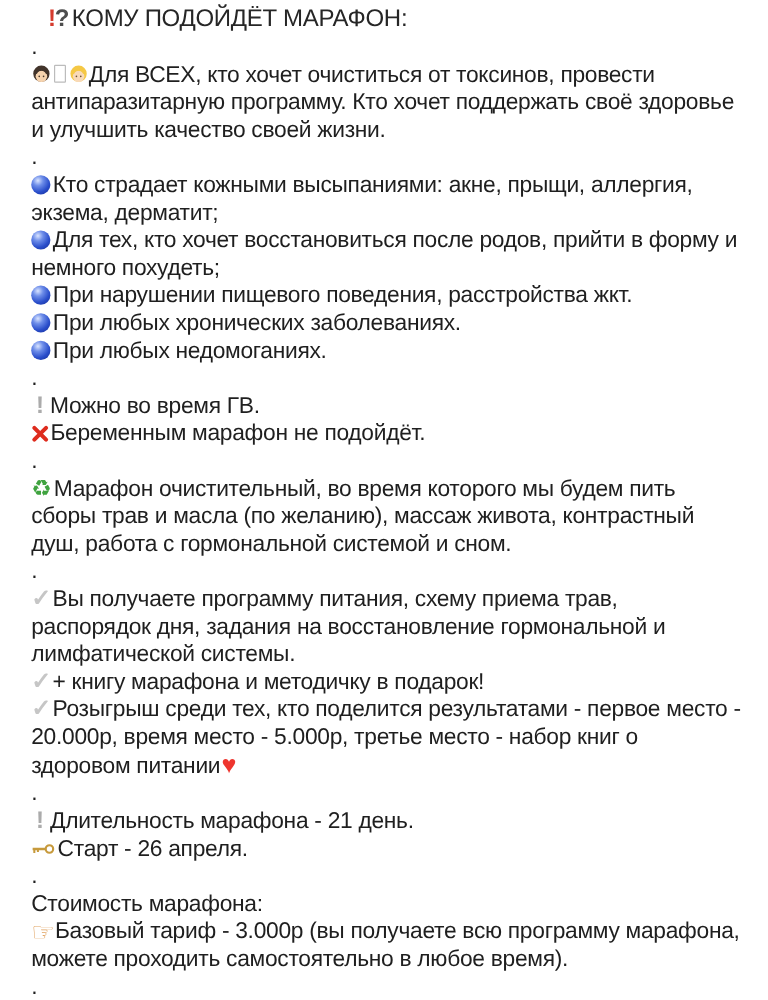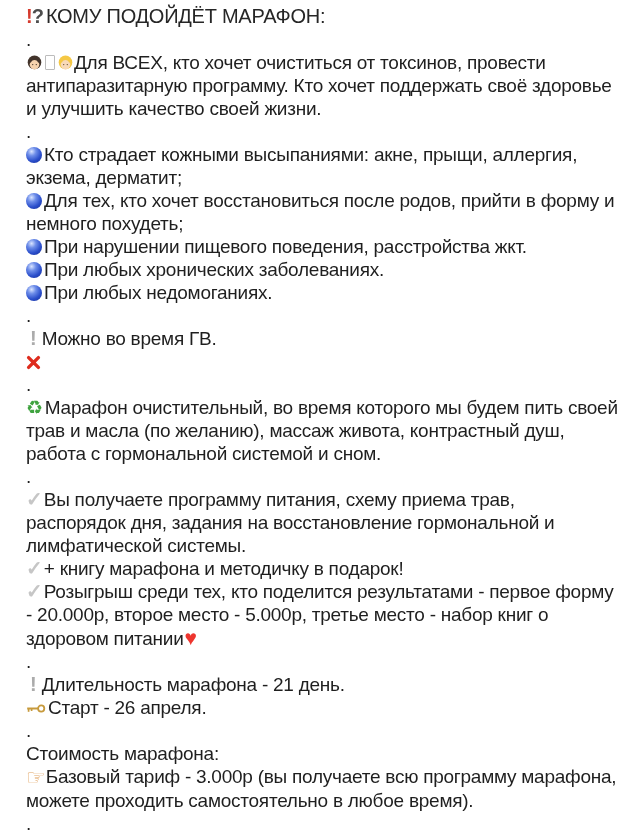--- a/index.html
+++ b/index.html
@@ -5,21 +5,21 @@
   html, body { margin:0; padding:0; }
   body {
     width:640px; height:833px; overflow:hidden;
     background:#ffffff;
     font-family:"Liberation Sans", sans-serif;
     font-size:19px; line-height:23px; letter-spacing:-0.25px;
     color:#1f1f1f;
   }
   .post { padding:5px 22px 0 26px; }
   .post p { margin:0; min-height:23px; }
-  .post p.title { font-size:20px; color:#262626; }
+  .post p.title { font-size:20px; color:#262626;margin-left:14px; }
 
   
   .g { display:inline-block; }
 
   
   .ib { font-weight:700; font-size:20px; letter-spacing:-1px; margin-right:3px; }
   .ib .ib-ex { color:#d53b2e; }
   .ib .ib-q  { color:#4d4d4d; }
 
   
@@ -75,27 +75,27 @@
     <p><span>.</span></p>
     <p><span class="g blue-ball"></span><span>Кто страдает кожными высыпаниями: акне, прыщи, аллергия, экзема, дерматит;</span></p>
     <p><span class="g blue-ball"></span><span>Для тех, кто хочет восстановиться после родов, прийти в форму и немного похудеть;</span></p>
     <p><span class="g blue-ball"></span><span>При нарушении пищевого поведения, расстройства жкт.</span></p>
     <p><span class="g blue-ball"></span><span>При любых хронических заболеваниях.</span></p>
     <p><span class="g blue-ball"></span><span>При любых недомоганиях.</span></p>
     <p><span>.</span></p>
     <p><span class="g gray-ex">!</span><span> Можно во время ГВ.</span></p>
     <p><svg class="g svg-ic" width="15" height="15" viewBox="0 0 15 15">
         <path d="M2.6 2.6 L12.4 12.4 M12.4 2.6 L2.6 12.4" stroke="#de2c1e" stroke-width="3.4" stroke-linecap="round"></path>
-      </svg></p>
+      </svg><span>Беременным марафон не подойдёт.</span></p>
     <p><span>.</span></p>
-    <p><span class="g recycle">♻</span><span>Марафон очистительный, во время которого мы будем пить своей трав и масла (по желанию), массаж живота, контрастный душ, работа с гормональной системой и сном.</span></p>
+    <p><span class="g recycle">♻</span><span>Марафон очистительный, во время которого мы будем пить сборы трав и масла (по желанию), массаж живота, контрастный душ, работа с гормональной системой и сном.</span></p>
     <p><span>.</span></p>
     <p><span class="g gray-check">✓</span><span>Вы получаете программу питания, схему приема трав, распорядок дня, задания на восстановление гормональной и лимфатической системы.</span></p>
     <p><span class="g gray-check">✓</span><span>+ книгу марафона и методичку в подарок!</span></p>
-    <p><span class="g gray-check">✓</span><span>Розыгрыш среди тех, кто поделится результатами - первое форму - 20.000р, второе место - 5.000р, третье место - набор книг о здоровом питании</span><span class="g heart">♥</span></p>
+    <p><span class="g gray-check">✓</span><span>Розыгрыш среди тех, кто поделится результатами - первое место - 20.000р, время место - 5.000р, третье место - набор книг о здоровом питании</span><span class="g heart">♥</span></p>
     <p><span>.</span></p>
     <p><span class="g gray-ex">!</span><span> Длительность марафона - 21 день.</span></p>
     <p><svg class="g keysvg" width="20" height="13" viewBox="0 0 20 13">
         <circle cx="15.2" cy="6.5" r="3.1" fill="none" stroke="#c79a3c" stroke-width="1.8"></circle>
         <line x1="1.2" y1="6.5" x2="12.1" y2="6.5" stroke="#c79a3c" stroke-width="2"></line>
         <line x1="2.6" y1="6.5" x2="2.6" y2="9.8" stroke="#c79a3c" stroke-width="1.7"></line>
         <line x1="5.6" y1="6.5" x2="5.6" y2="9.0" stroke="#c79a3c" stroke-width="1.7"></line>
       </svg><span>Старт - 26 апреля.</span></p>
     <p><span>.</span></p>
     <p><span>Стоимость марафона:</span></p>

